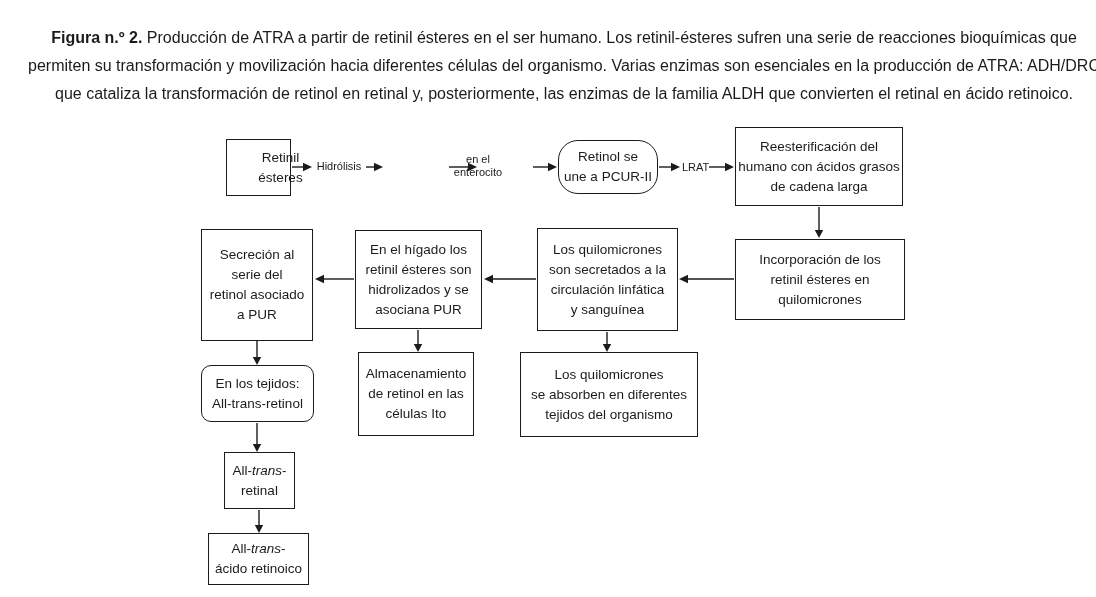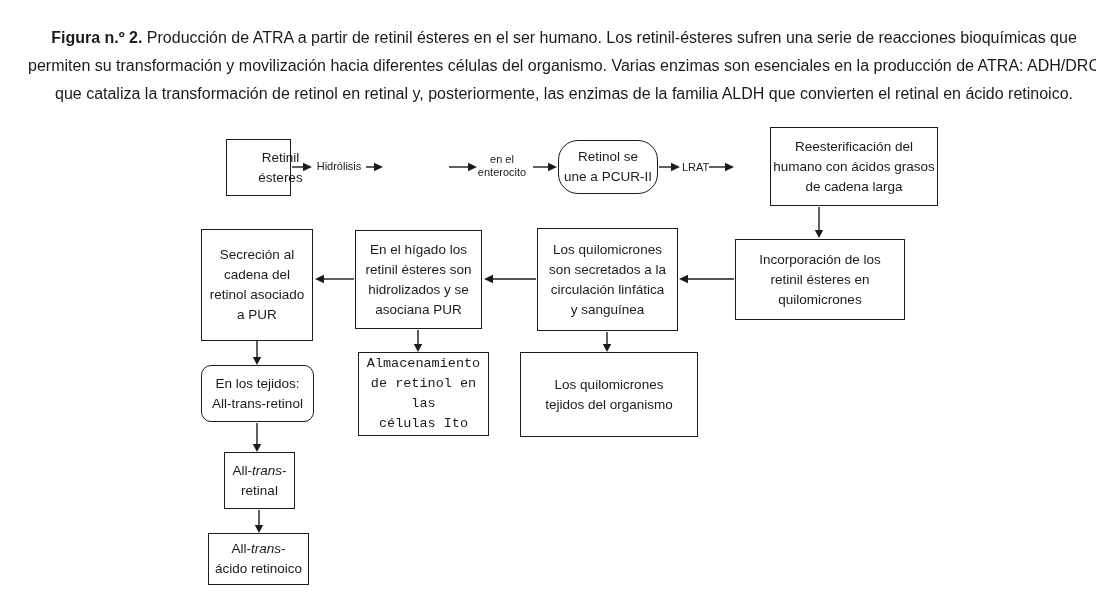--- a/index.html
+++ b/index.html
@@ -19,32 +19,32 @@
   .fbox{
     position:absolute;border:1.5px solid #1b1b1b;background:#ffffff;
     display:flex;flex-direction:column;align-items:center;justify-content:center;
     text-align:center;font-size:13.5px;line-height:20px;color:#1b1b1b;box-sizing:border-box;
   }
   .alabel{position:absolute;font-size:11px;line-height:13px;text-align:center;color:#1b1b1b;}
   
   #box-retinil{left:226px;top:139px;width:65px;height:57px;padding-left:44px;}
   #box-libre{left:383px;top:139px;width:65px;height:57px;}
   #box-pcur{left:558px;top:140px;width:100px;height:54px;border-radius:20px;}
-  #box-reester{left:735px;top:127px;width:168px;height:79px;margin-left:35px;}
+  #box-reester{left:735px;top:127px;width:168px;height:79px;}
   #box-incorp{left:735px;top:239px;width:170px;height:81px;}
   #box-secret{left:537px;top:228px;width:141px;height:103px;}
   #box-higado{left:355px;top:230px;width:127px;height:99px;}
   #box-secrecion{left:201px;top:229px;width:112px;height:112px;}
-  #box-almacen{left:358px;top:352px;width:131px;height:84px;font-family:Liberation Mono, monospace;}
+  #box-almacen{left:358px;top:352px;width:116px;height:84px;}
   #box-absorben{left:520px;top:352px;width:178px;height:85px;}
   #box-tejidos{left:201px;top:365px;width:113px;height:57px;border-radius:10px;}
   #box-retinal{left:224px;top:452px;width:71px;height:57px;}
   #box-acido{left:208px;top:533px;width:101px;height:52px;}
   #lbl-hidrolisis{left:310px;top:160px;width:58px;}
-  #lbl-enterocito{left:473px;top:153px;width:58px;}
+  #lbl-enterocito{left:449px;top:153px;width:58px;}
   #lbl-lrat{left:682px;top:161px;width:26px;}
 </style>
 </head>
 <body>
 
 <div class="page">
 
   <p class="caption"><strong>Figura n.º 2.</strong>
     <span>Producción de ATRA a partir de retinil ésteres en el ser humano. Los retinil-ésteres sufren una serie de reacciones bioquímicas que permiten su transformación y movilización hacia diferentes células del organismo. Varias enzimas son esenciales en la producción de ATRA: ADH/DRC que cataliza la transformación de retinol en retinal y, posteriormente, las enzimas de la familia ALDH que convierten el retinal en ácido retinoico.</span></p>
 
@@ -154,33 +154,34 @@
 
     <div class="fbox" id="box-higado">
       <div>En el hígado los</div>
       <div>retinil ésteres son</div>
       <div>hidrolizados y se</div>
       <div>asociana PUR</div>
     </div>
 
     <div class="fbox" id="box-secrecion">
       <div>Secreción al</div>
-      <div>cadena del</div>
+      <div>serie del</div>
       <div>retinol asociado</div>
       <div>a PUR</div>
     </div>
 
     <div class="fbox" id="box-almacen">
       <div>Almacenamiento</div>
       <div>de retinol en las</div>
       <div>células Ito</div>
     </div>
 
     <div class="fbox" id="box-absorben">
       <div>Los quilomicrones</div>
+      <div>se absorben en diferentes</div>
       <div>tejidos del organismo</div>
     </div>
 
     <div class="fbox" id="box-tejidos">
       <div>En los tejidos:</div>
       <div>All-trans-retinol</div>
     </div>
 
     <div class="fbox" id="box-retinal">
       <div><span>All-</span><i>trans</i><span>-</span></div>

